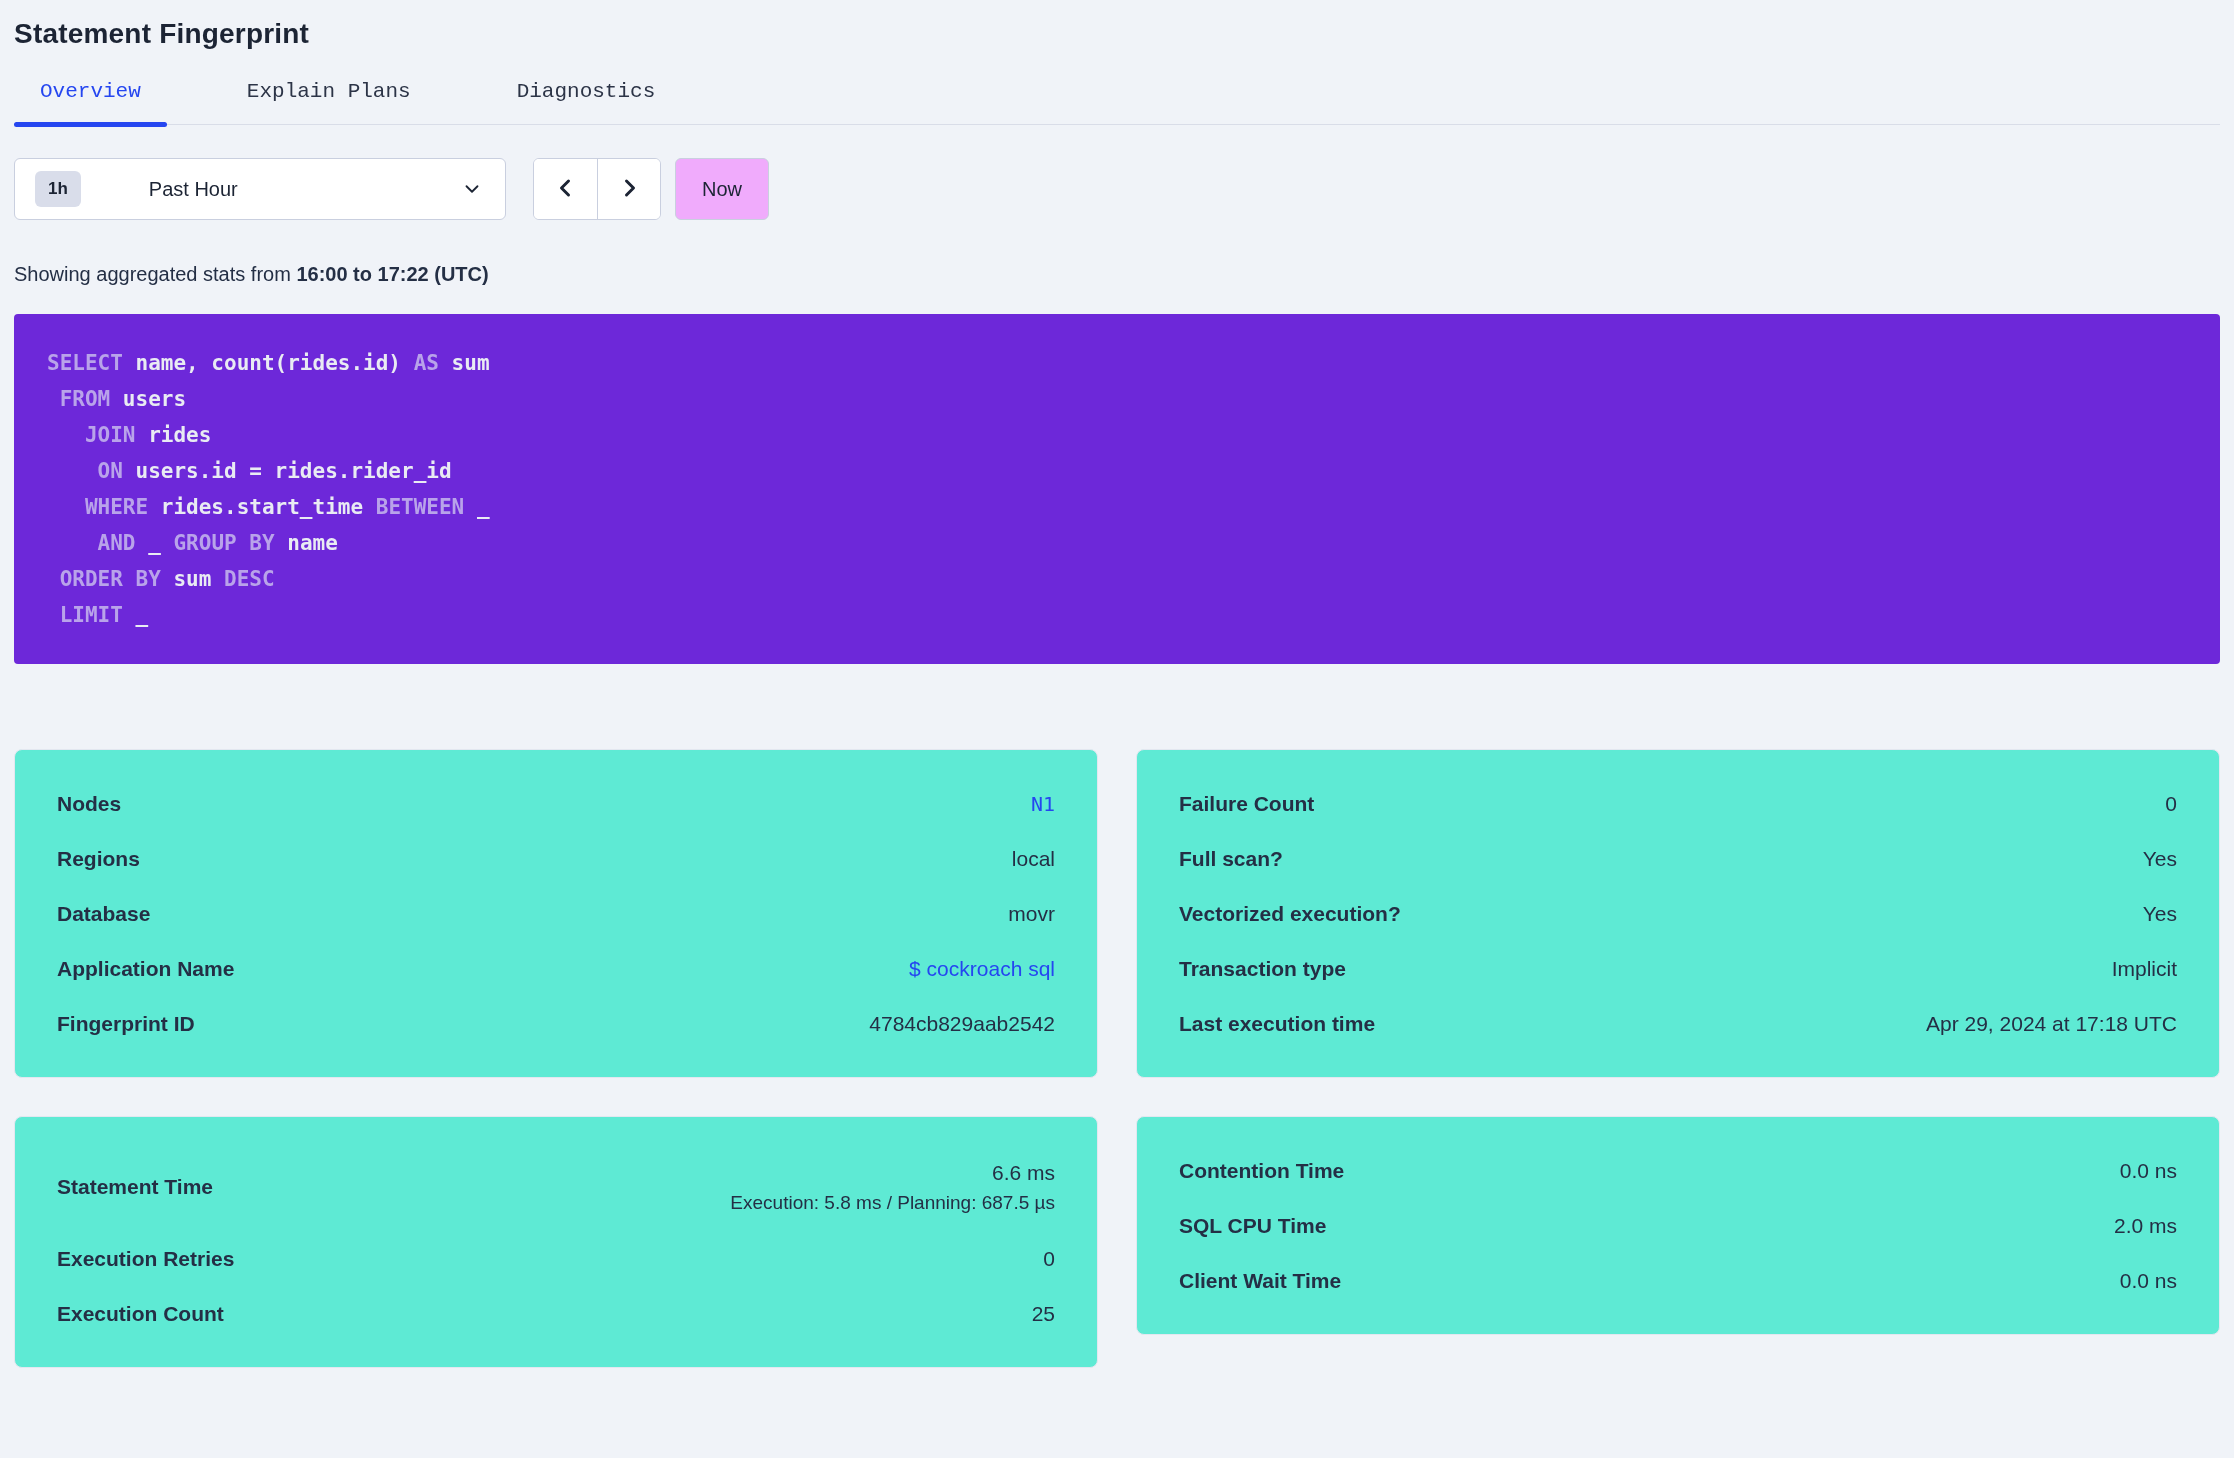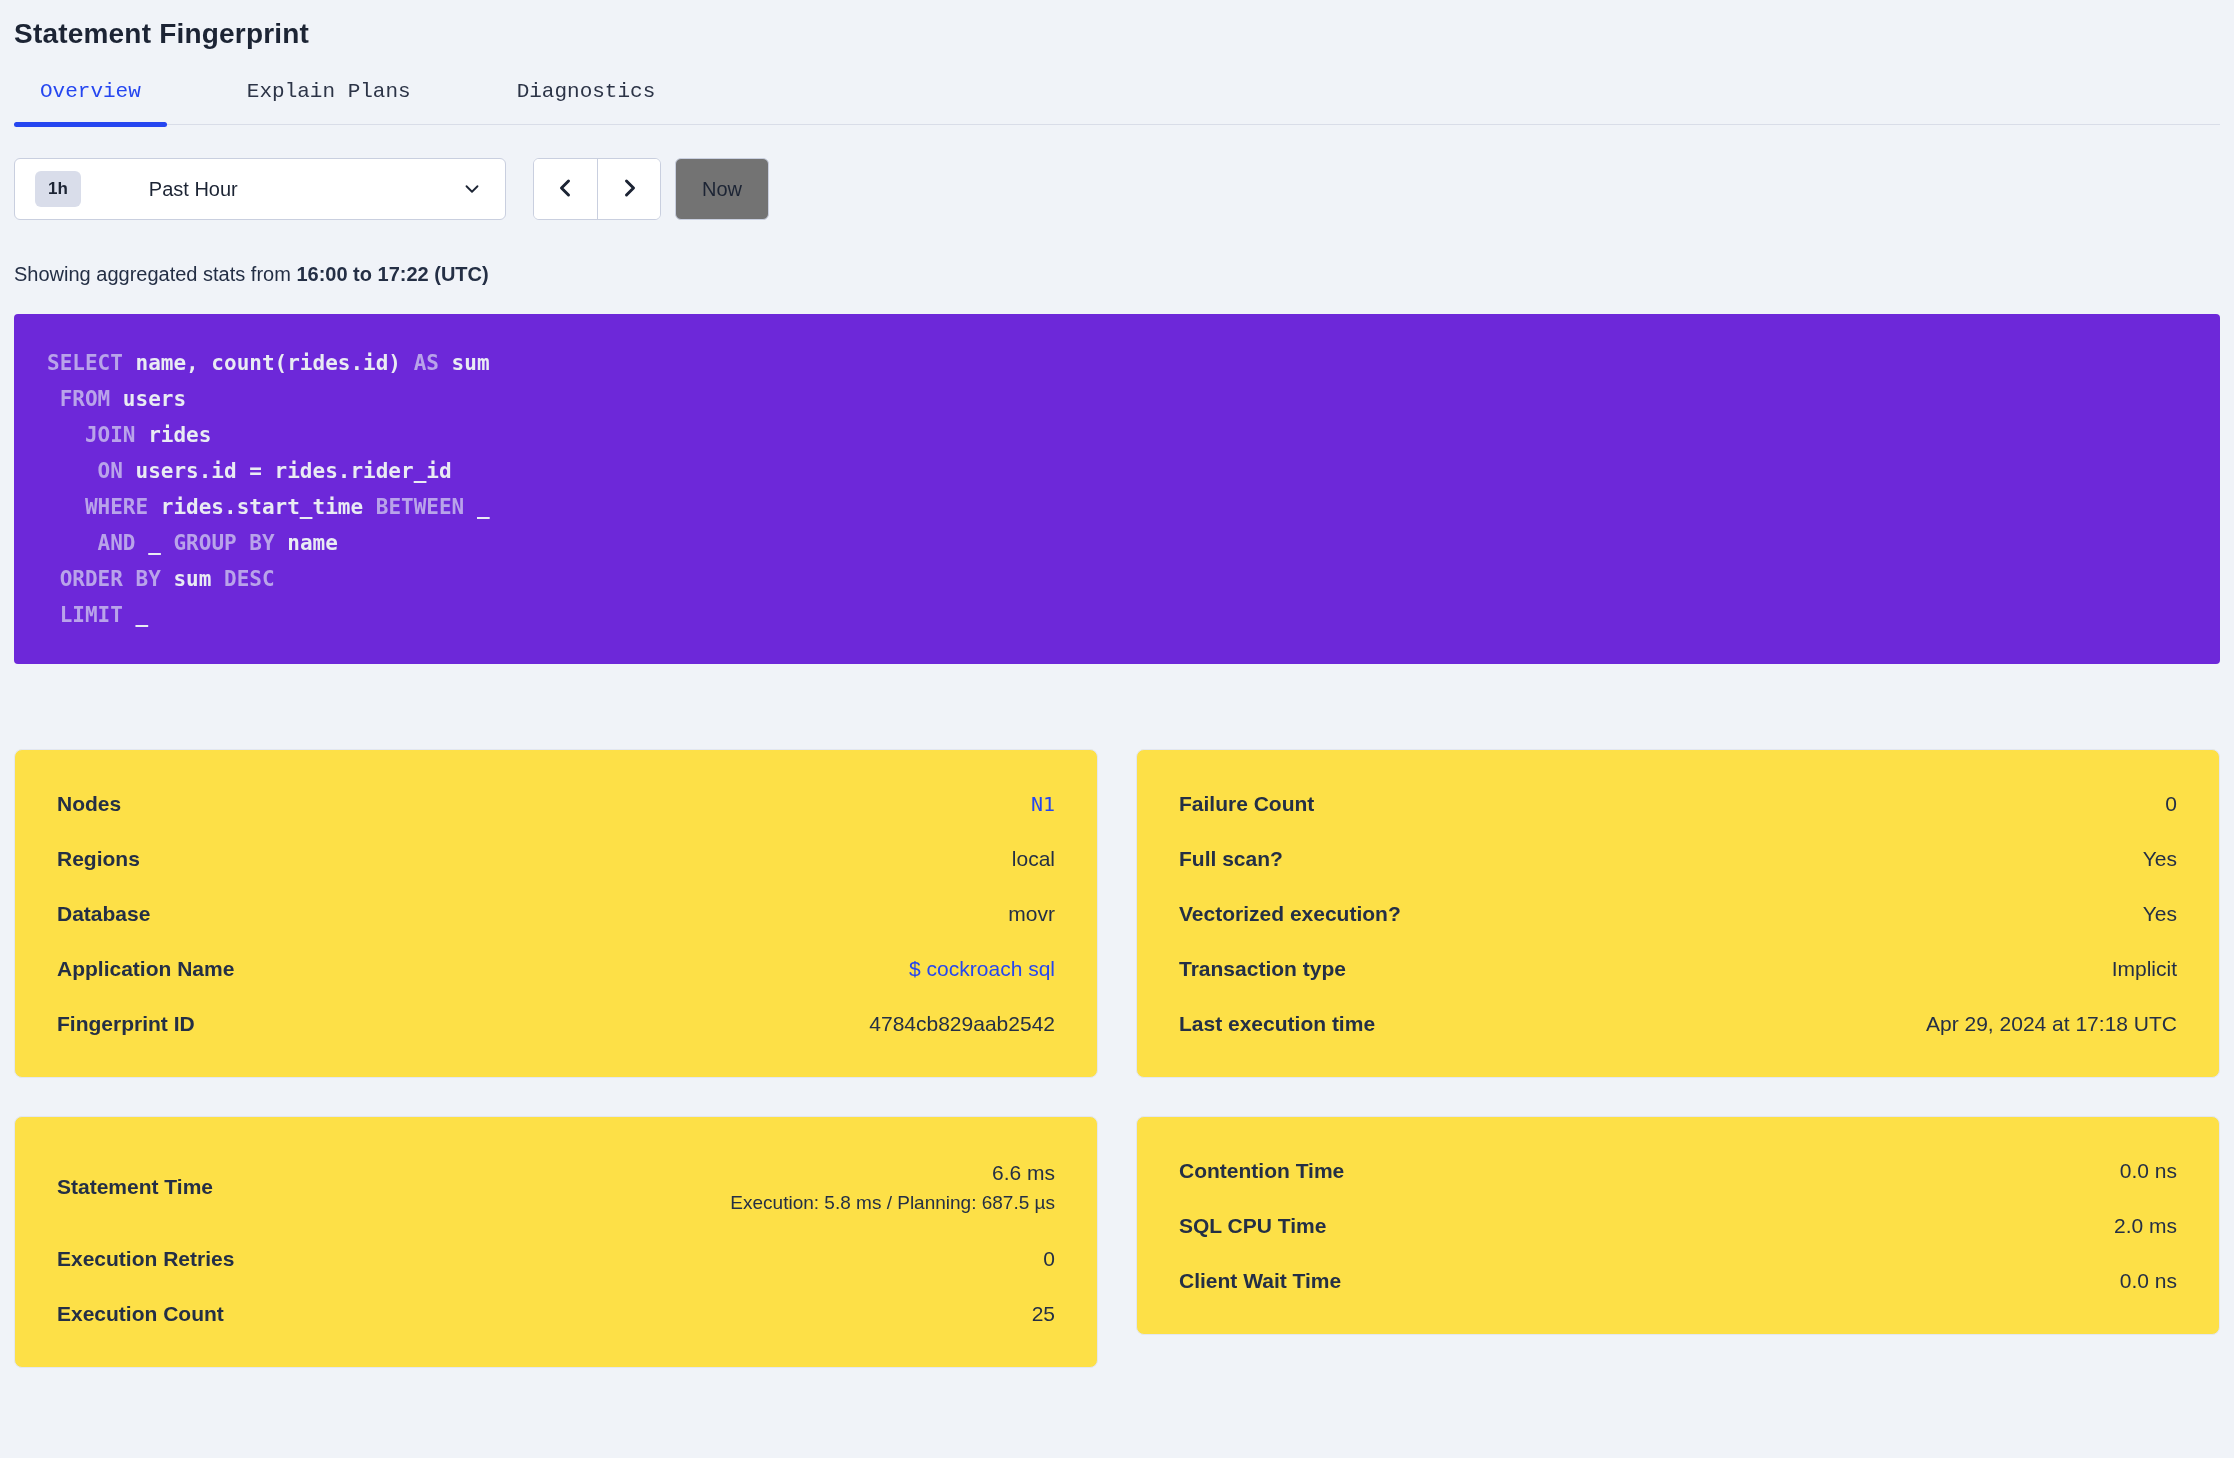--- a/index.html
+++ b/index.html
@@ -95,21 +95,21 @@
     background: #ffffff;
     border: none;
     cursor: pointer;
   }
   .arrow-btn + .arrow-btn { border-left: 1px solid #c9cfdf; }
 
   .now-btn {
     margin-left: 14px;
     height: 62px;
     padding: 0 26px;
-    background: #737373;
+    background: #f0abfc;
     border: 1px solid #c9cfdf;
     border-radius: 6px;
     font-size: 20px;
     font-family: inherit;
     color: #1c2434;
     cursor: pointer;
   }
 
   
   .stats-line { margin-top: 43px; font-size: 20px; color: #242f45; }
@@ -138,21 +138,21 @@
   .cards-grid {
     margin-top: 85px;
     display: grid;
     grid-template-columns: 1fr 1fr;
     column-gap: 38px;
     row-gap: 38px;
     align-items: start;
     padding-bottom: 14px;
   }
   .card {
-    background: #fde047;
+    background: #5eead4;
     border: 1px solid #e3e7f0;
     border-radius: 8px;
     padding: 26px 42px;
   }
   .row {
     min-height: 55px;
     display: flex;
     align-items: center;
     justify-content: space-between;
   }

